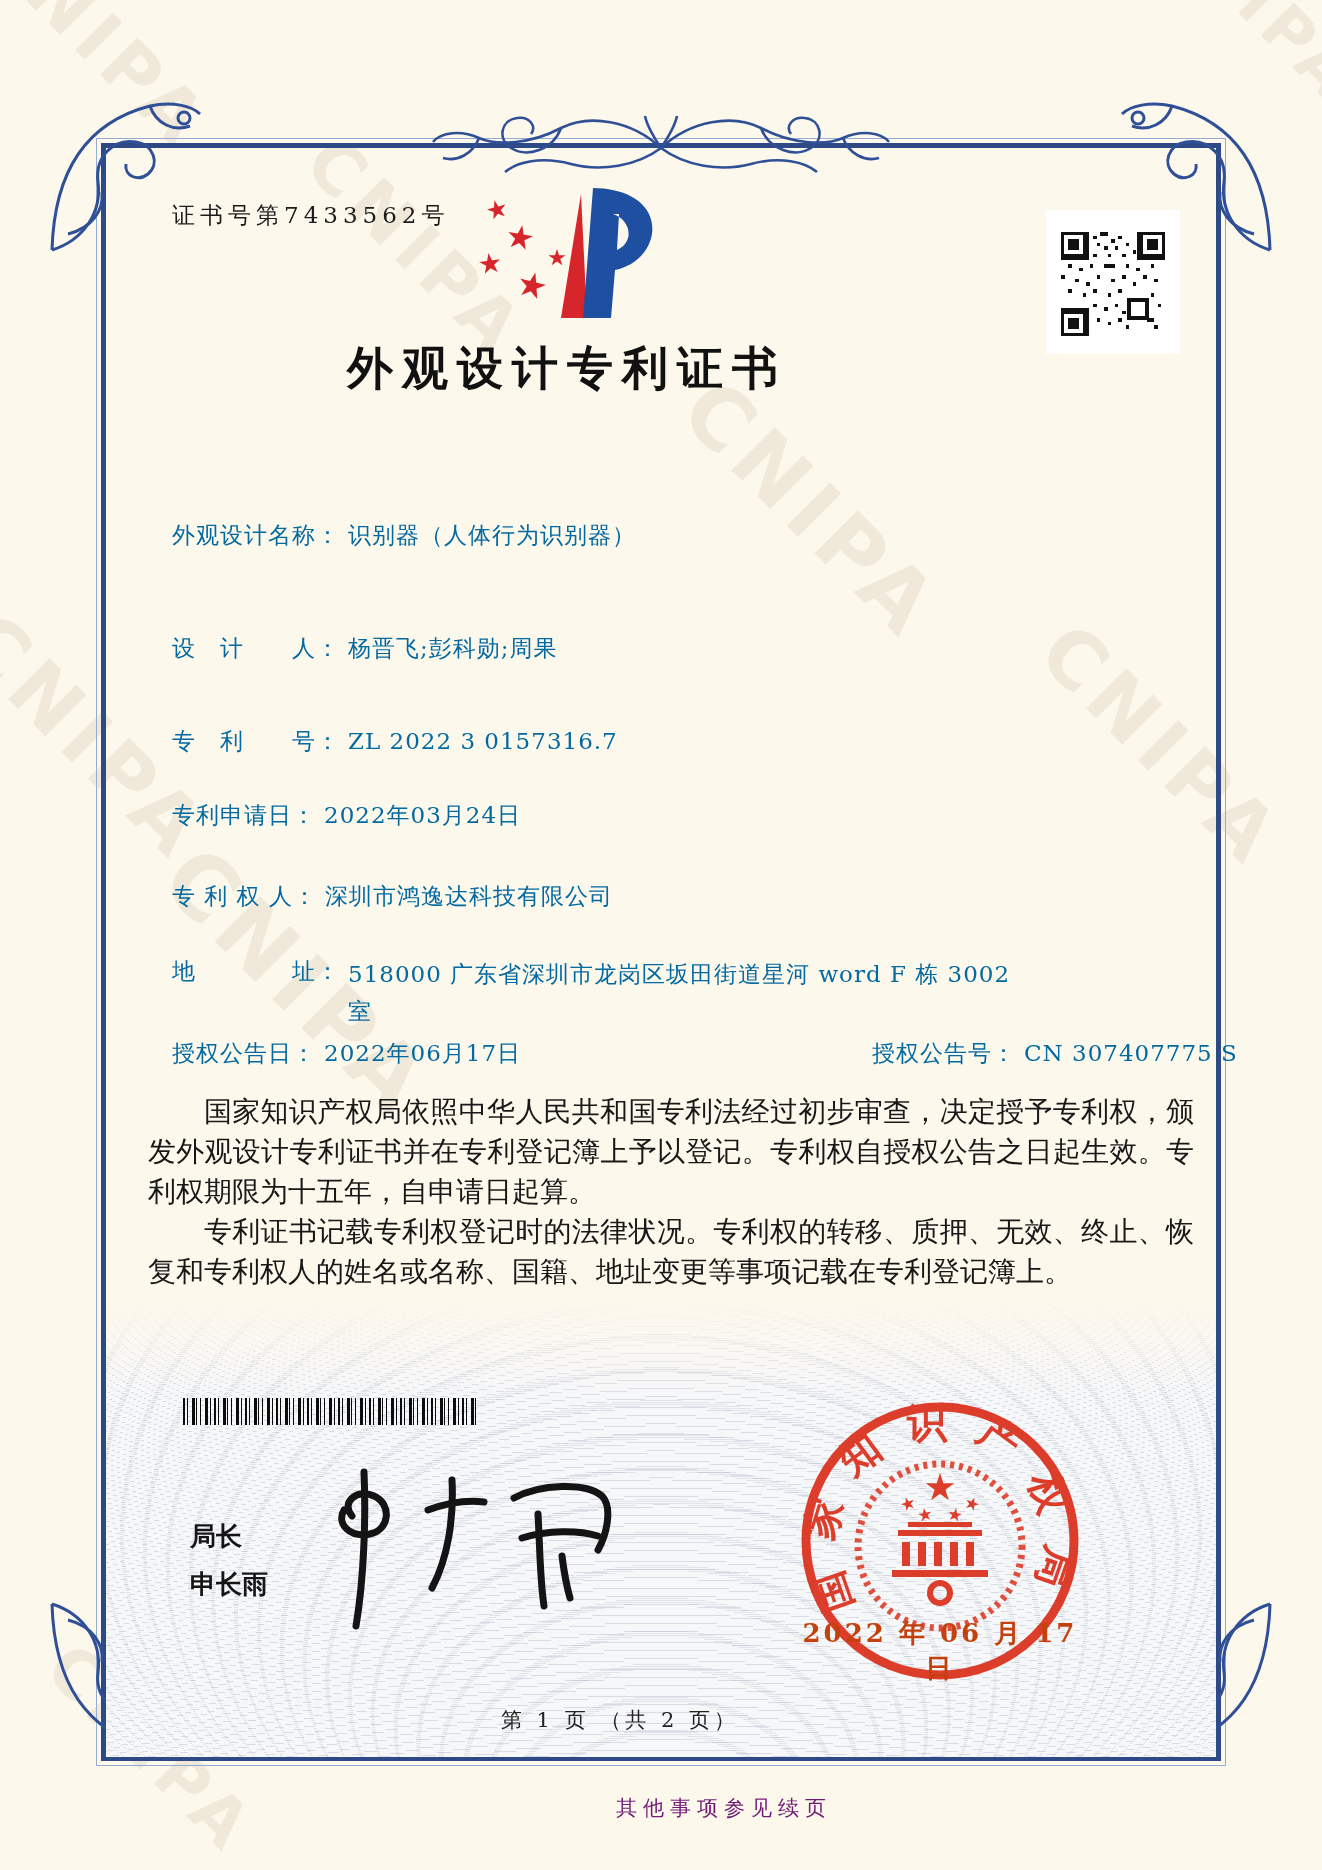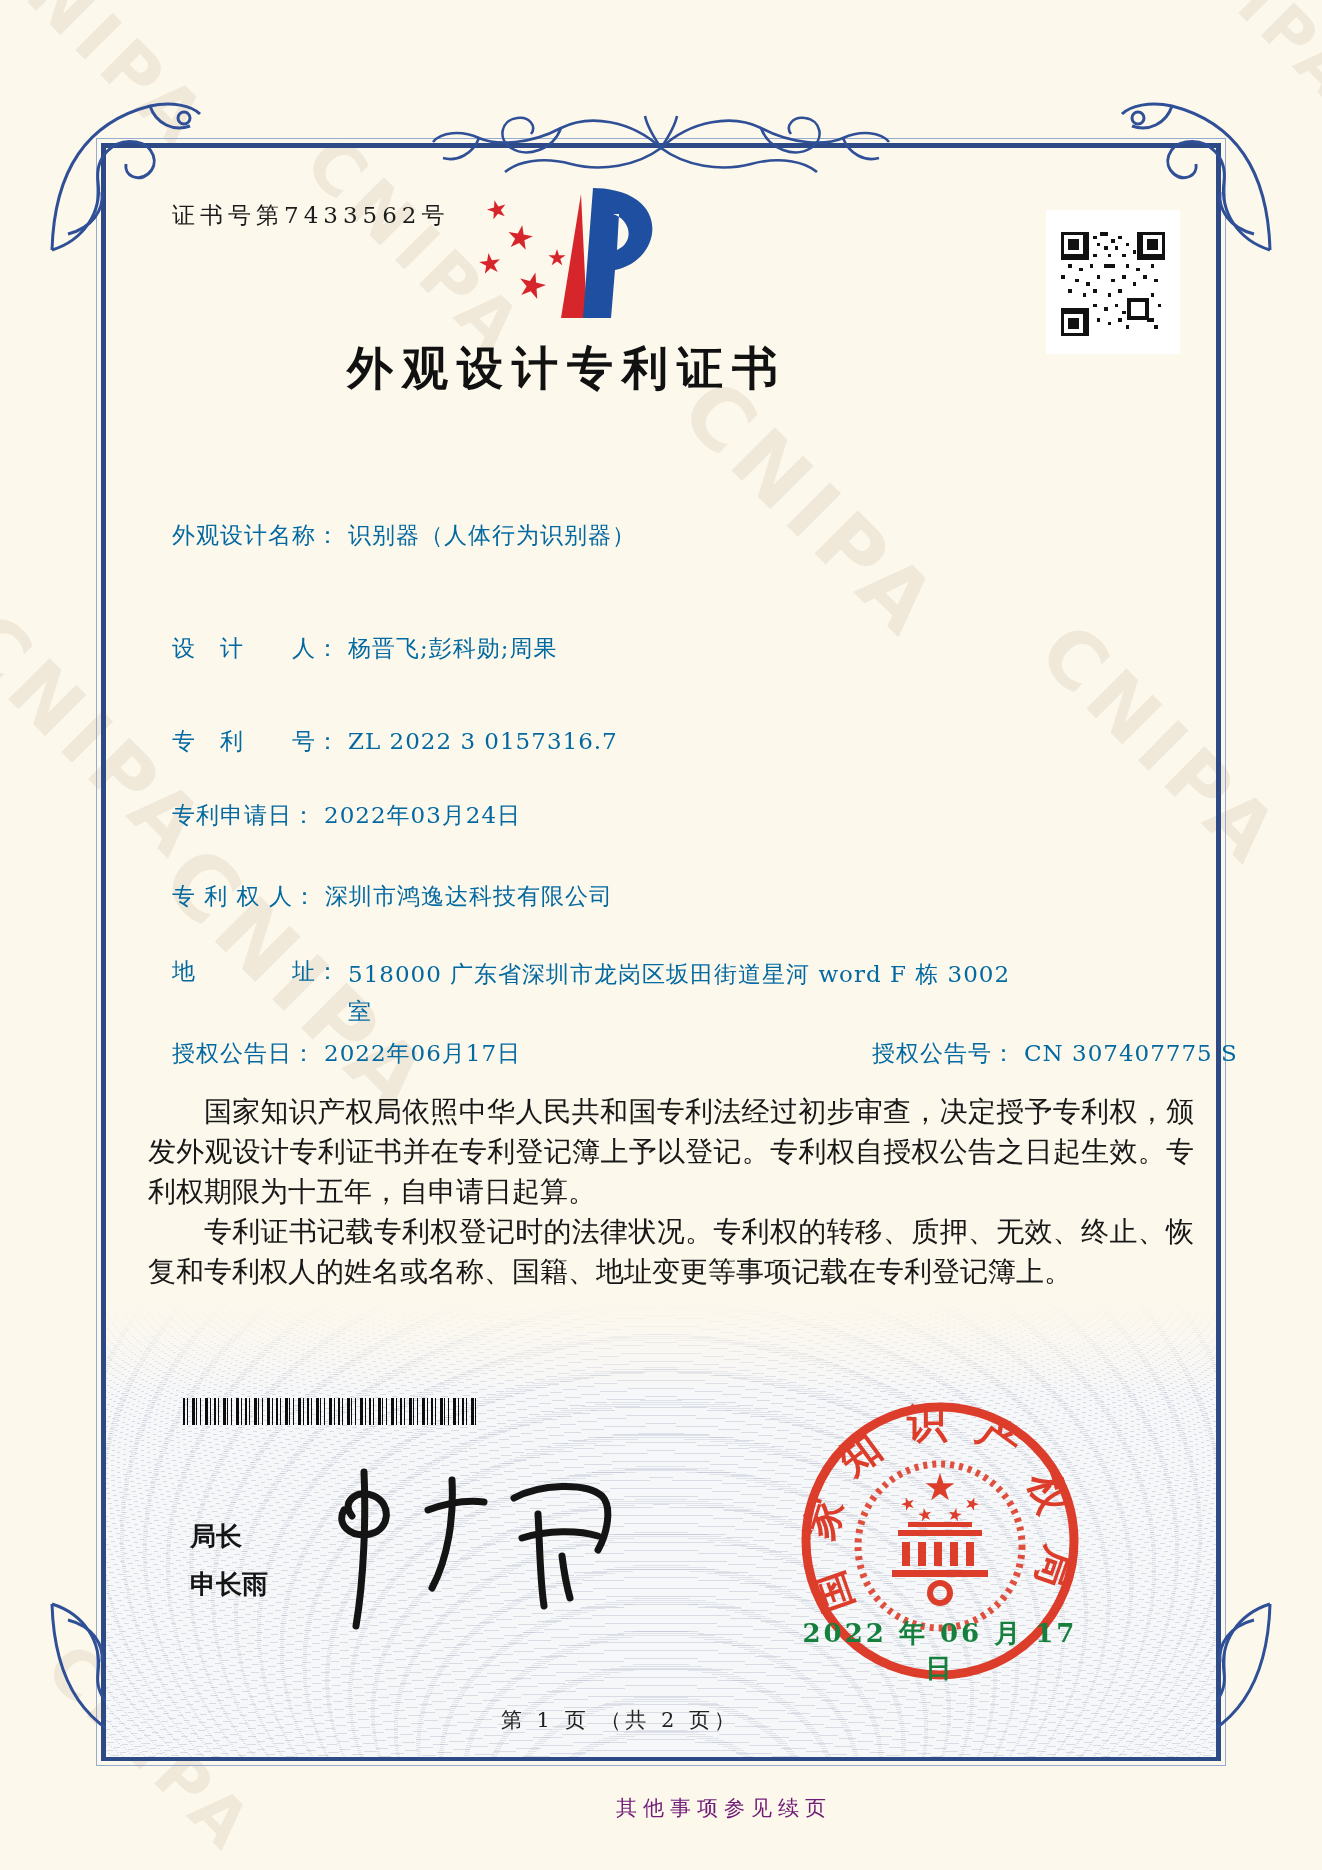--- a/index.html
+++ b/index.html
@@ -57,21 +57,21 @@
       #0c0c0c 13px 14px, rgba(0,0,0,0) 14px 17px,
       #0c0c0c 17px 18px, rgba(0,0,0,0) 18px 22px,
       #0c0c0c 22px 25px, rgba(0,0,0,0) 25px 27px,
       #0c0c0c 27px 28px, rgba(0,0,0,0) 28px 31px);}
   .signoff{position:absolute;left:190px;top:1512px;
     font-family:"DejaVu Sans","Liberation Sans",sans-serif;font-weight:700;
     font-size:26px;color:#151515;line-height:48px;}
   .signature{position:absolute;left:300px;top:1458px;width:340px;height:190px;}
   .seal{position:absolute;left:795px;top:1396px;width:290px;height:290px;opacity:.95;}
   .seal-date{position:absolute;left:795px;top:1616px;width:290px;text-align:center;
-    font-size:26px;font-weight:700;letter-spacing:3px;color:#15803d;}
+    font-size:26px;font-weight:700;letter-spacing:3px;color:#c2410c;}
   .page-info{position:absolute;left:320px;top:1706px;width:600px;text-align:center;
     font-size:21px;letter-spacing:4px;color:#222;}
   .cont-note{position:absolute;left:232px;top:1794px;width:600px;text-align:right;
     font-size:21px;letter-spacing:6px;color:#701a75;}
 </style>
 </head>
 <body>
 
 <div id="page">
 

